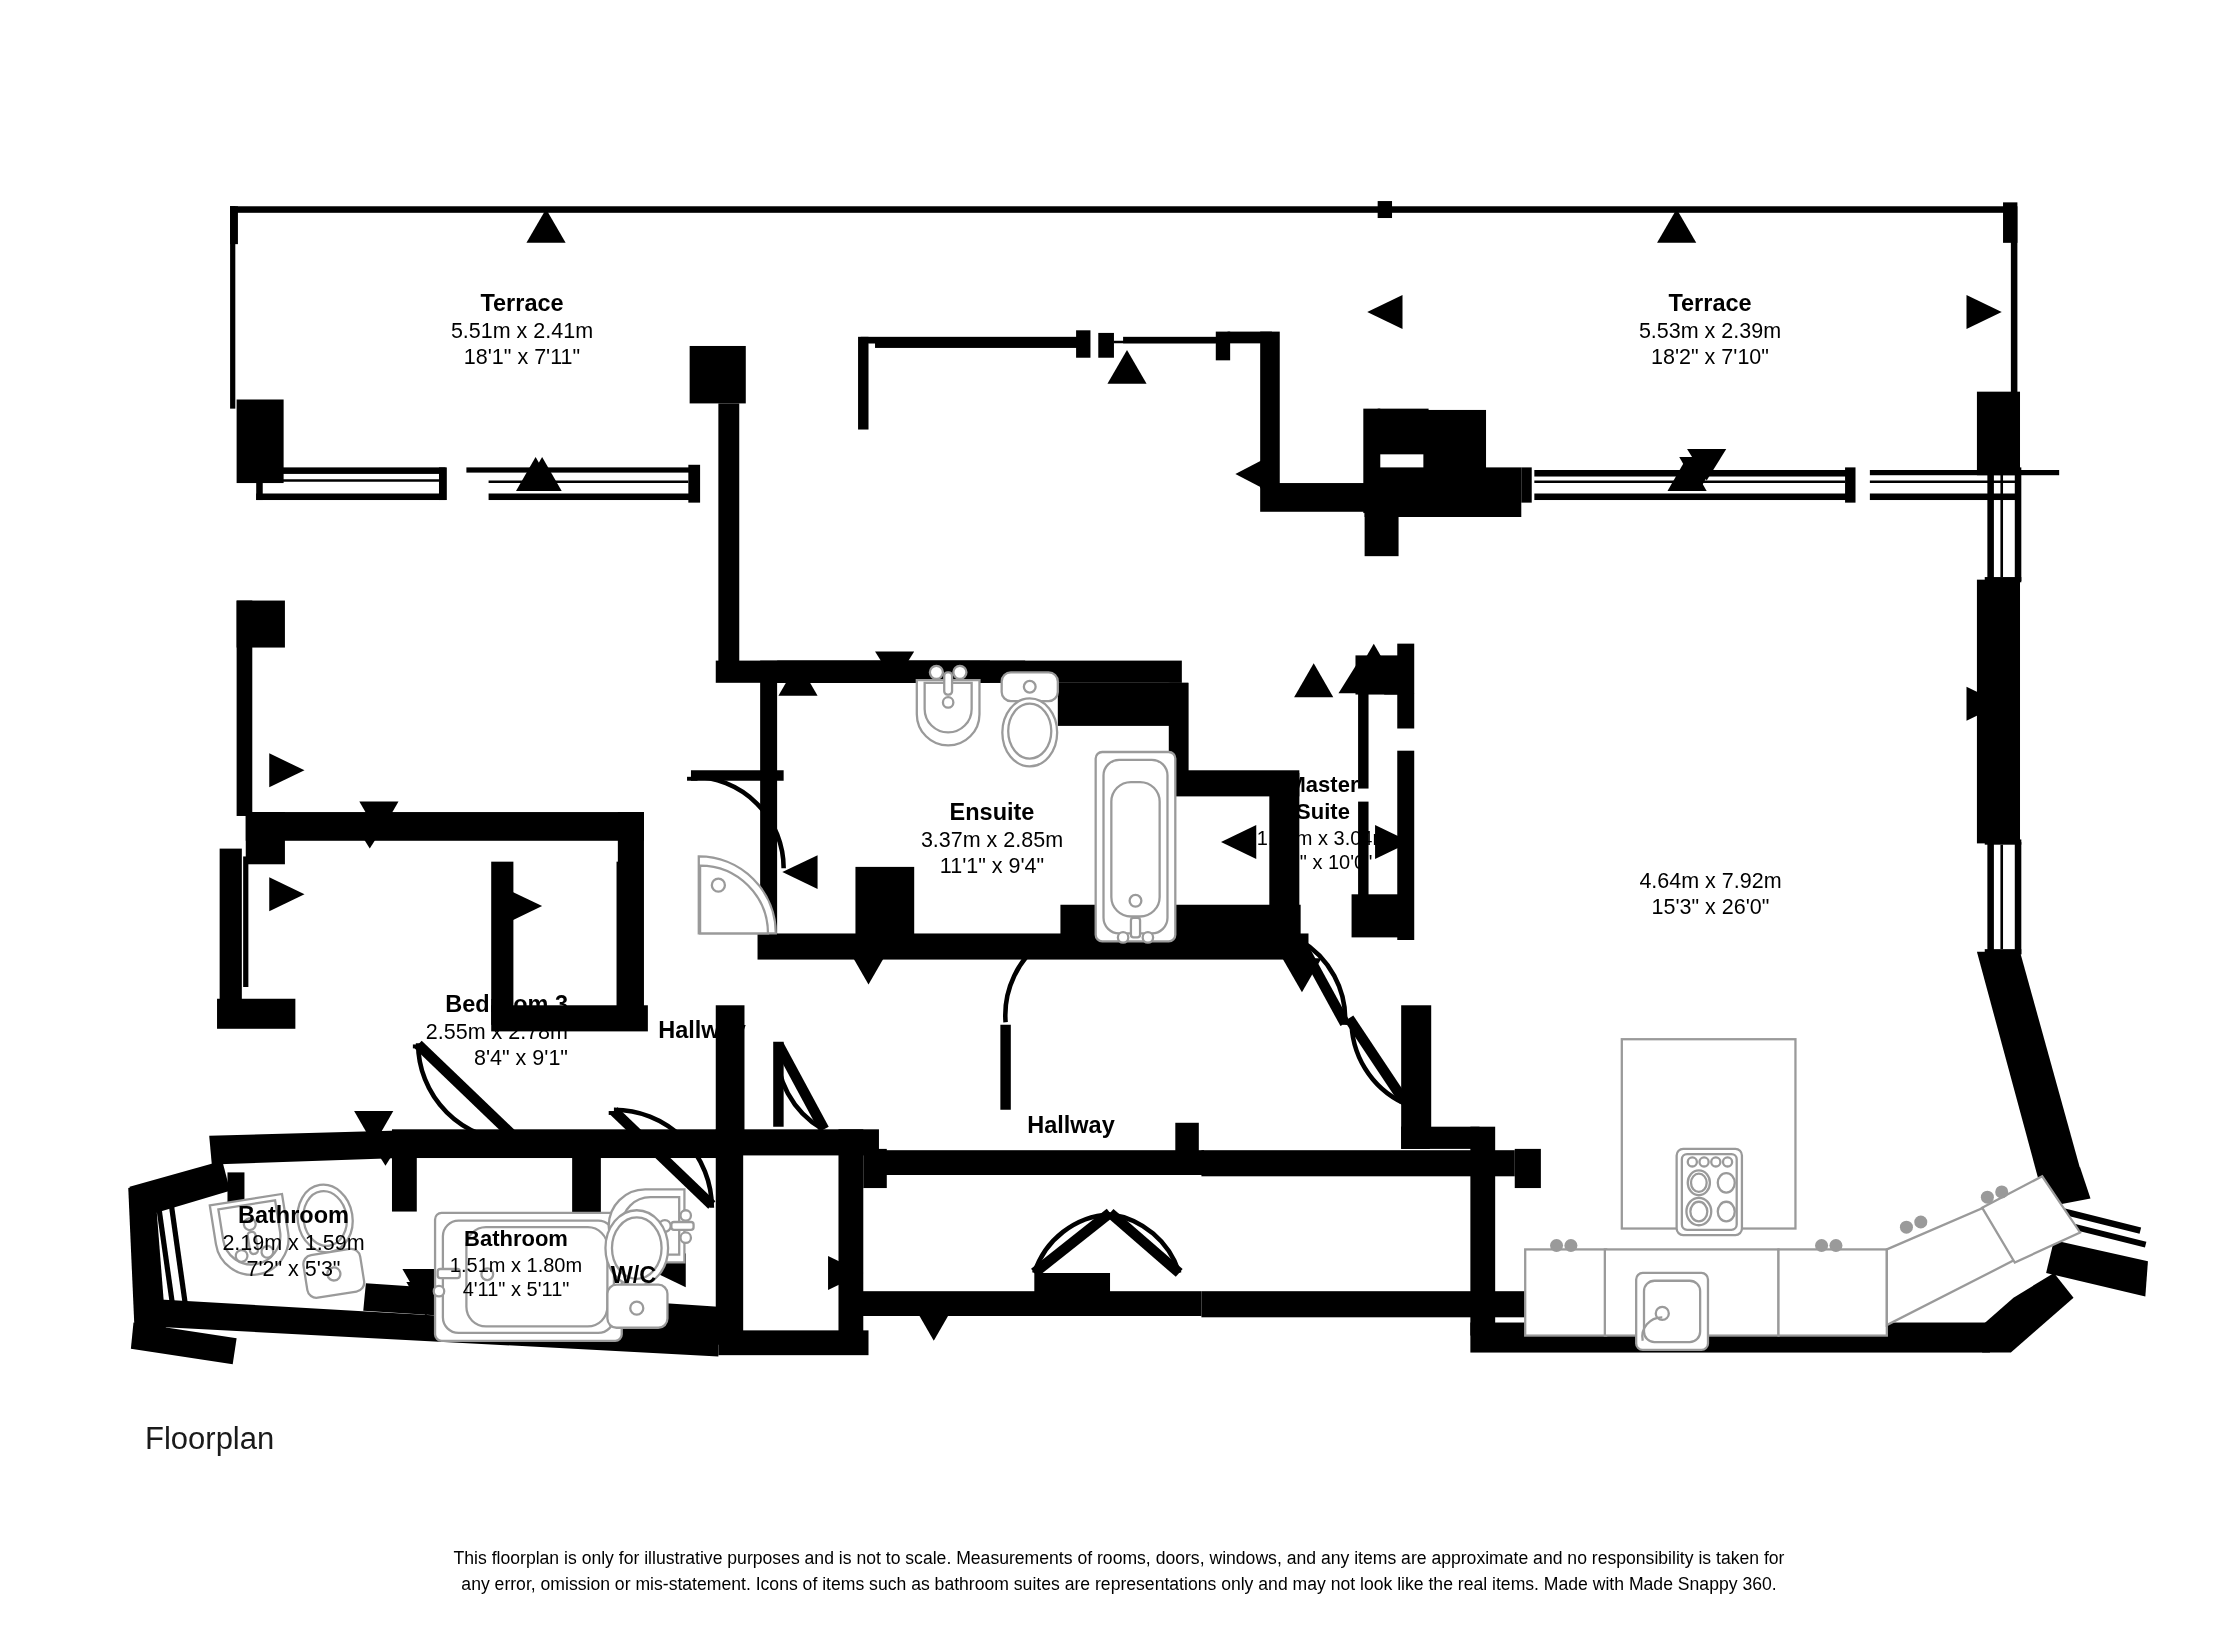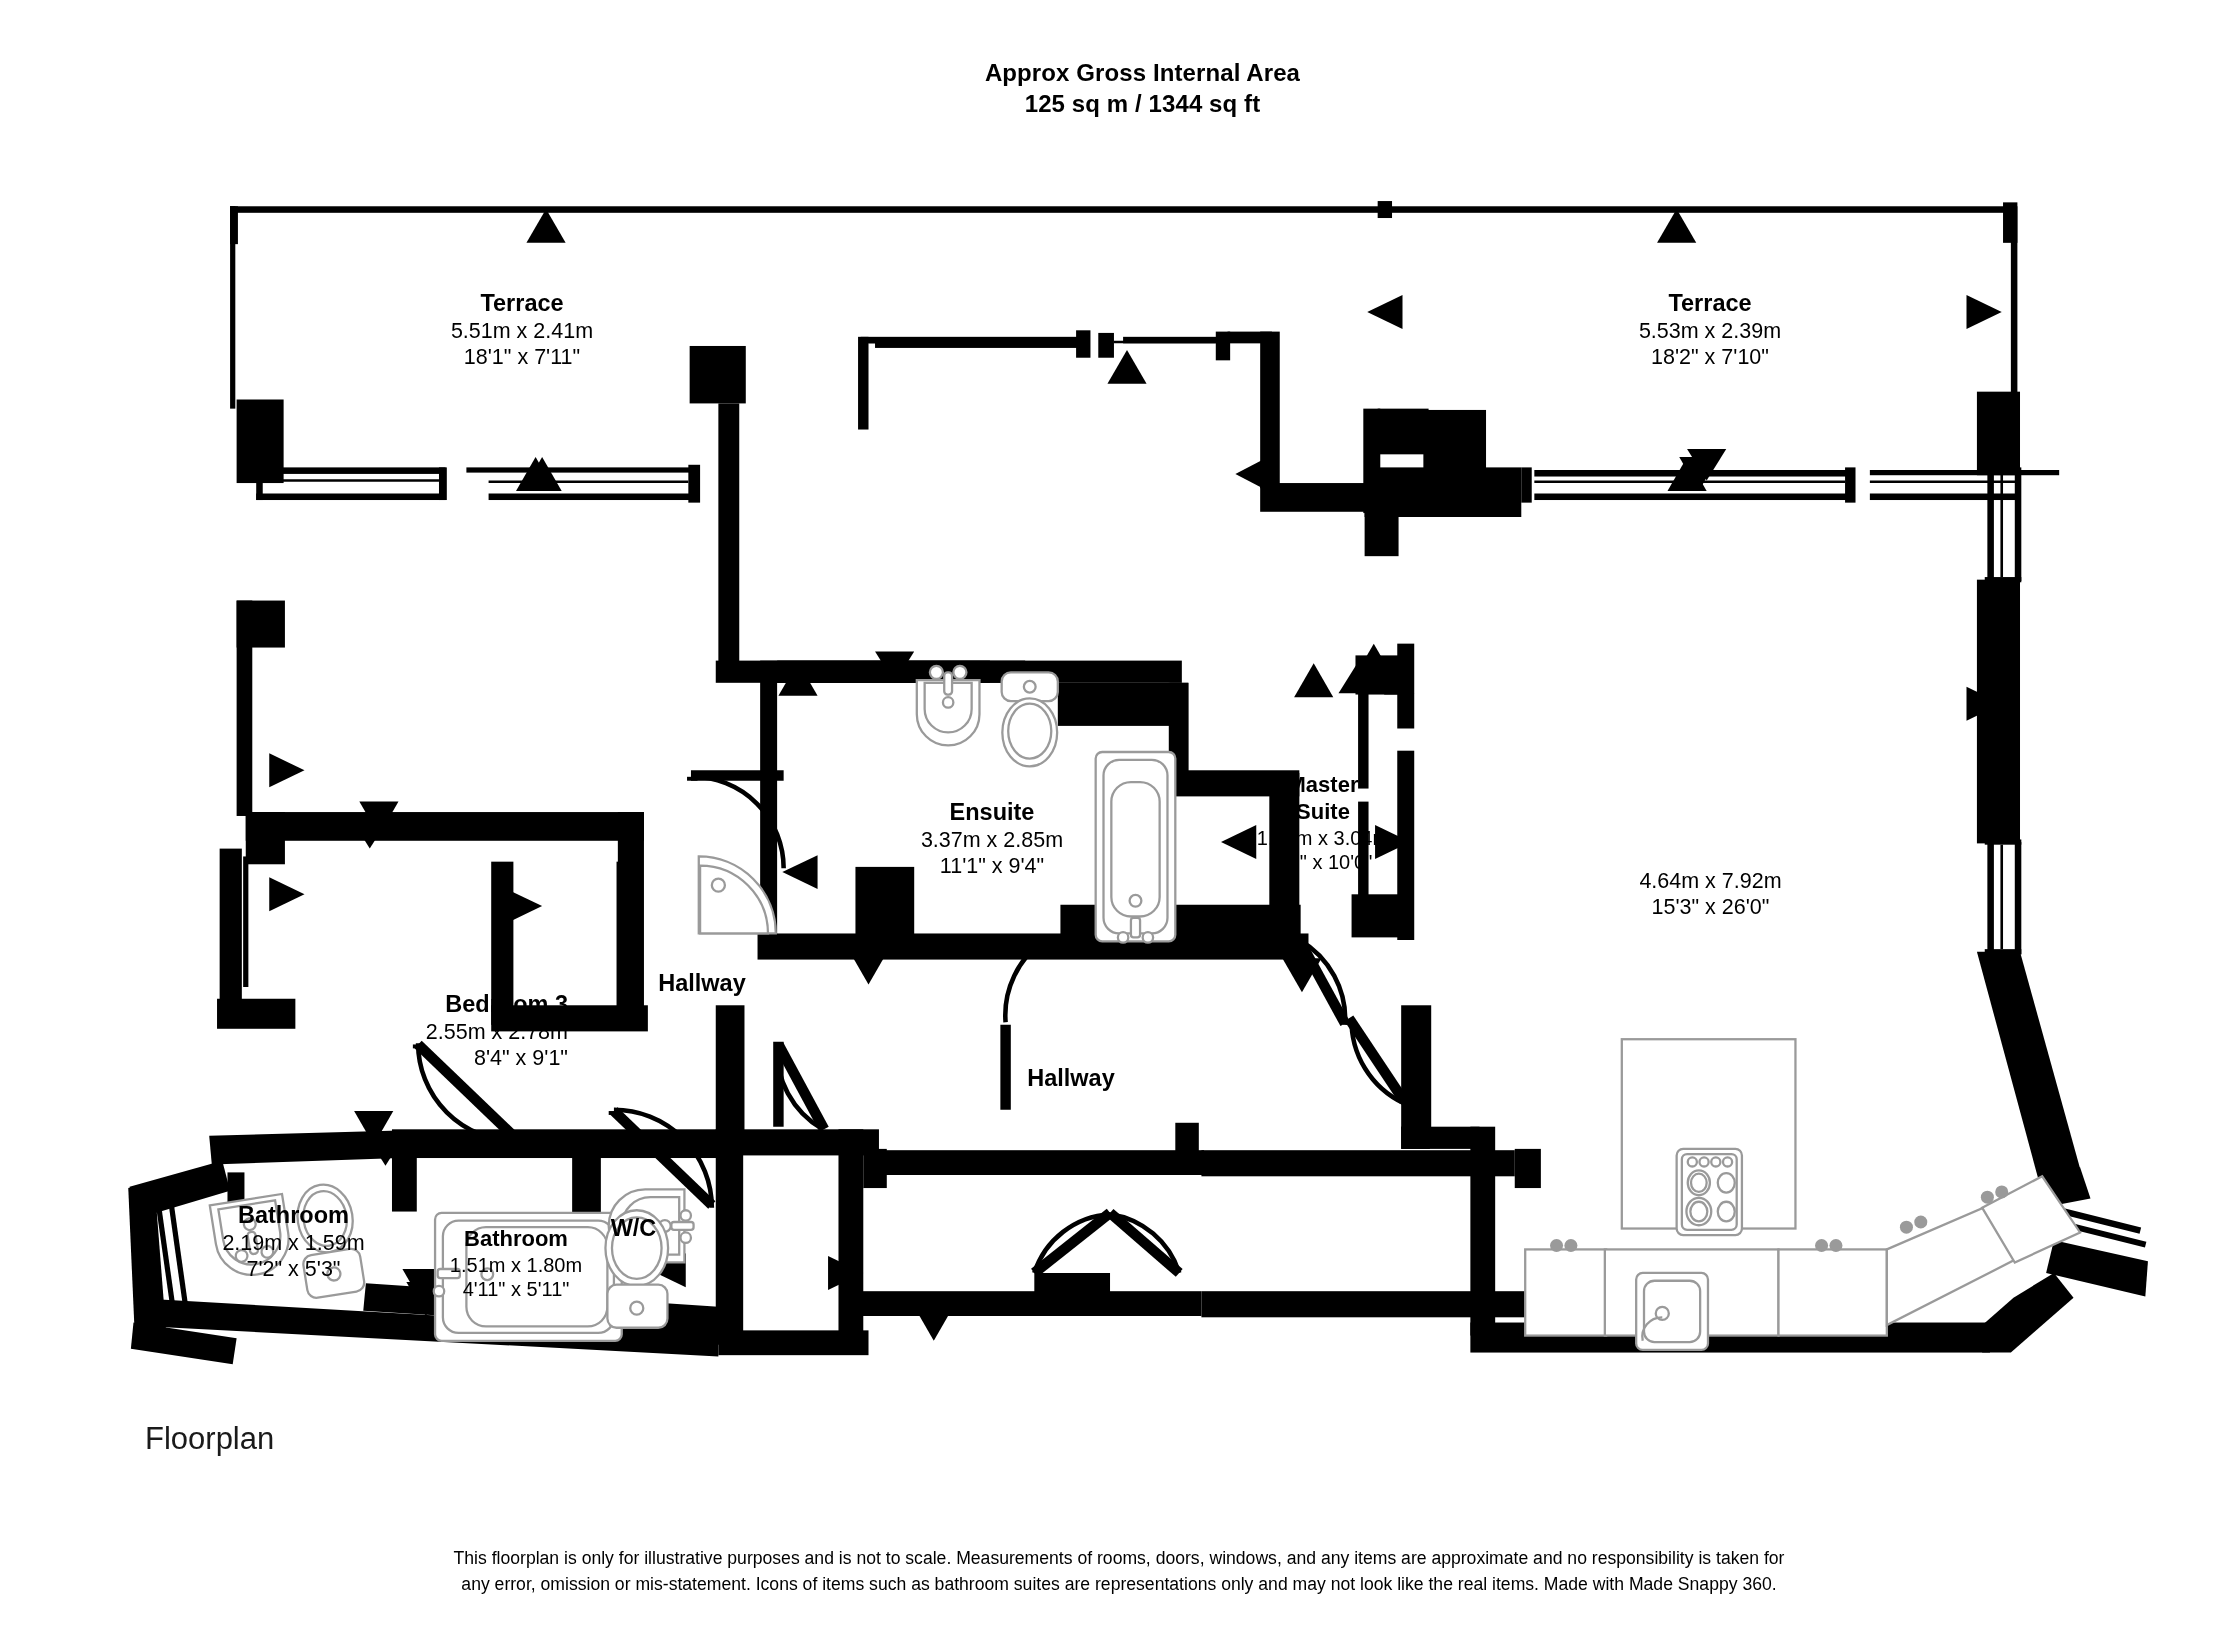--- a/index.html
+++ b/index.html
@@ -11,34 +11,30 @@
   
   .hdr{position:absolute;text-align:center;font-weight:bold;font-size:24px;line-height:1.30;letter-spacing:0.1px;}
   .caption{position:absolute;font-size:31px;color:#1a1a1a;}
   .disclaim{position:absolute;text-align:center;font-size:17.6px;line-height:1.50;color:#000000;}
 
   .rlabel{position:absolute;text-align:center;white-space:nowrap;}
   .rlabel .rn{font-weight:bold;font-size:23.5px;line-height:1.22;display:block;}
   .rlabel .rd{font-size:21.5px;line-height:1.22;display:block;}
   .rlabel.small .rn{font-size:22px;}
   .rlabel.small .rd{font-size:20px;}
-  .rlabel.plain .rn{font-size:23.5px;}
+  .rlabel.plain .rn{font-size:23.5px;margin-top:47px;}
 
   
   #plan{position:absolute;left:0;top:0;width:2239px;height:1645px;}
 </style>
 </head>
 <body>
 
 <div id="stage">
 
-  <div class="hdr" style="left:825px;top:57px;width:635px;">
-    <div>Approx Gross Internal Area</div>
-    <div>125 sq m / 1344 sq ft</div>
-  </div>
 
   <svg id="plan" viewBox="0 0 3429 2520" xmlns="http://www.w3.org/2000/svg">
 
     <g fill="#000000">
 
       <rect x="352" y="316" width="2728" height="10"></rect>
       <rect x="352" y="316" width="12" height="58"></rect>
       <rect x="2110" y="308" width="22" height="26"></rect>
       <rect x="3068" y="310" width="22" height="62"></rect>
       <rect x="352" y="316" width="8" height="310"></rect>

